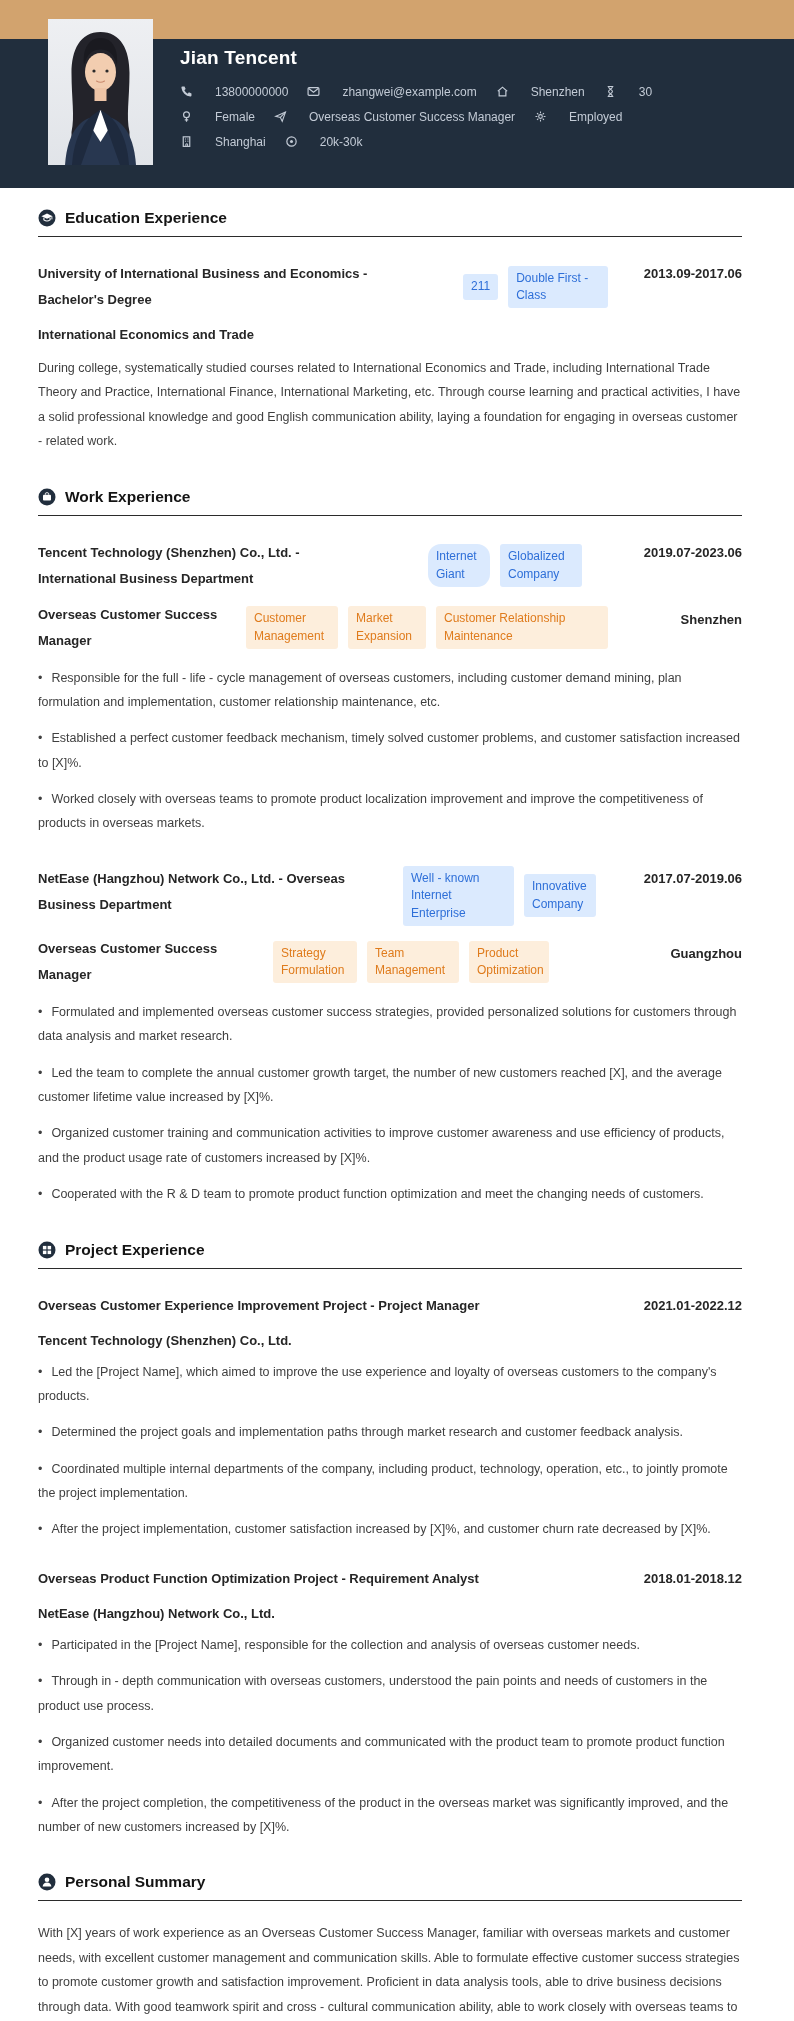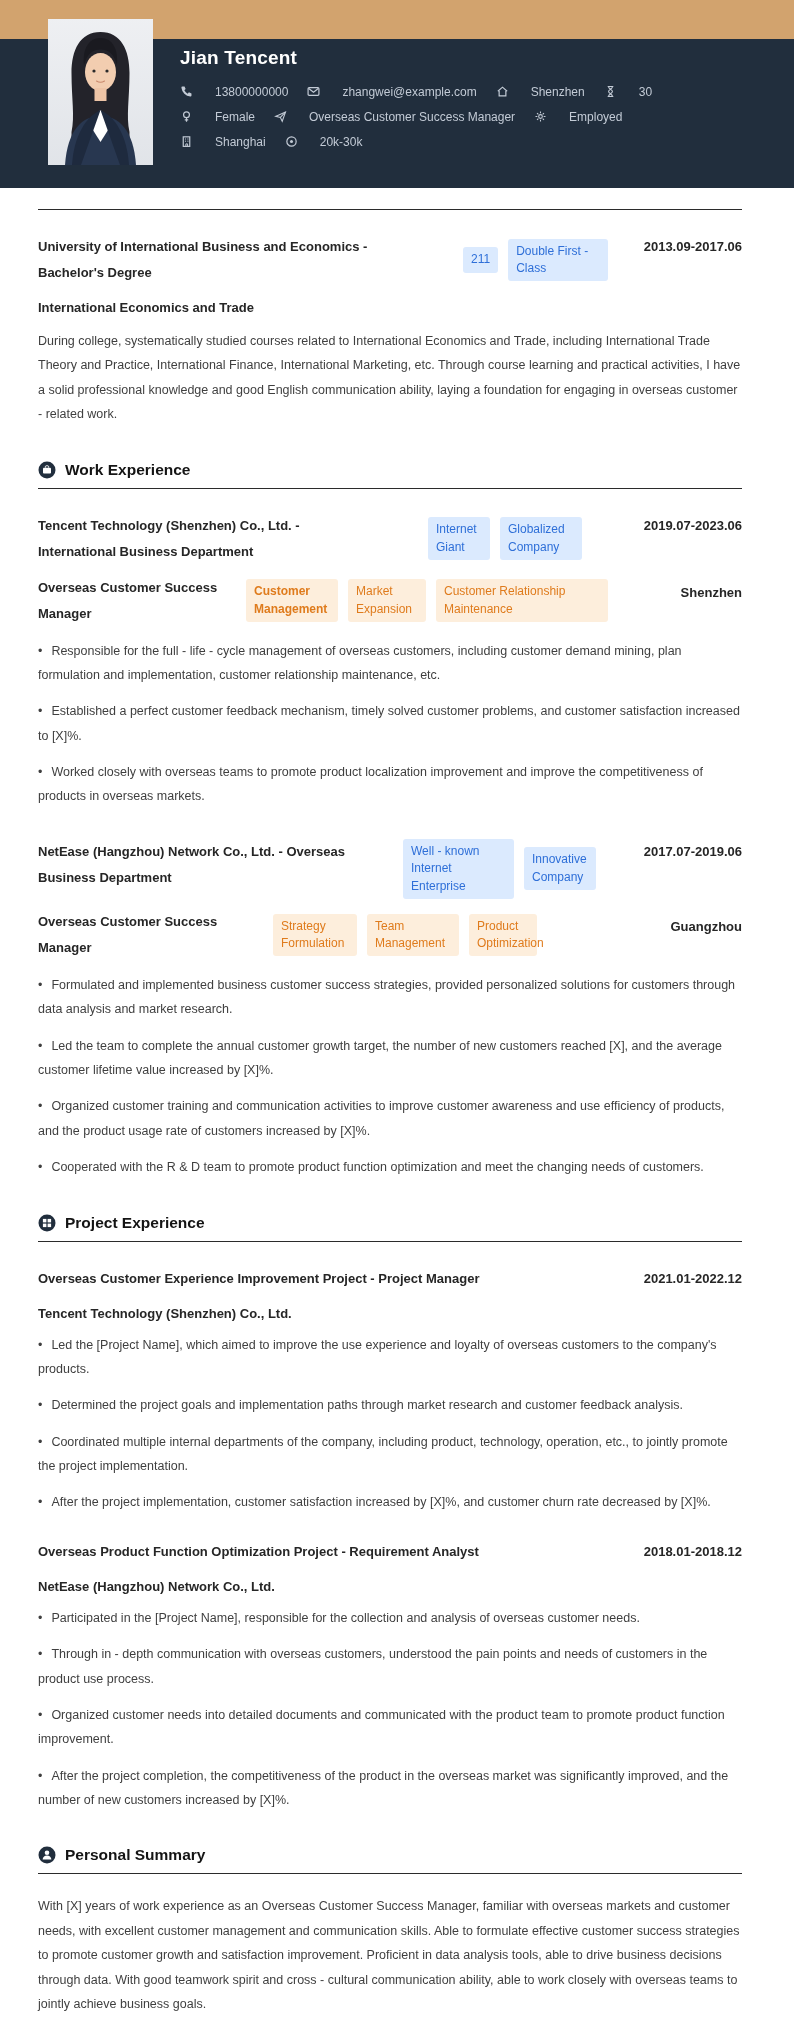--- a/index.html
+++ b/index.html
@@ -154,20 +154,29 @@
             </svg>
           <span>20k-30k</span>
         </span>
       </div>
     </div>
   </header>
 
   <main class="content">
 
     <section class="sec first">
+      <div class="sec-head">
+        <svg width="18" height="18" viewBox="0 0 18 18">
+            <circle cx="9" cy="9" r="8.5" fill="#212e3d"></circle>
+            <path d="M9 4.6 14.6 7.2 9 9.8 3.4 7.2z" fill="#fff"></path>
+            <path d="M5.9 8.7v2.2c1.9 1.4 4.3 1.4 6.2 0V8.7" stroke="#fff" stroke-width="1.1" fill="none"></path>
+            <path d="M13.9 7.6v2.8" stroke="#fff" stroke-width="0.9" fill="none"></path>
+          </svg>
+        <h2>Education Experience</h2>
+      </div>
       <div class="rule"></div>
 
       <div class="entry">
         <div class="erow">
           <div class="etitle">University of International Business and Economics - Bachelor's Degree</div>
           <div class="tags" style="padding-left:95px;">
             <span class="tag blue">211</span>
             <span class="tag blue" style="width:100px;">Double First - Class</span>
           </div>
           <div class="edate">2013.09-2017.06</div>
@@ -185,29 +194,29 @@
             <path d="M7.4 6.6V5.5c0-.4.3-.7.7-.7h1.8c.4 0 .7.3.7.7v1.1" stroke="#fff" stroke-width="1" fill="none"></path>
           </svg>
         <h2>Work Experience</h2>
       </div>
       <div class="rule"></div>
 
       <div class="entry">
         <div class="erow">
           <div class="etitle">Tencent Technology (Shenzhen) Co., Ltd. - International Business Department</div>
           <div class="tags" style="padding-left:60px;">
-            <span class="tag blue" style="width:62px;">Internet Giant</span>
+            <span class="tag blue" style="width:62px;border-radius:13px;">Internet Giant</span>
             <span class="tag blue" style="width:82px;">Globalized Company</span>
           </div>
           <div class="edate">2019.07-2023.06</div>
         </div>
         <div class="erow role-row">
           <div class="etitle role">Overseas Customer Success Manager</div>
           <div class="tags" style="padding-left:28px;">
-            <span class="tag orange" style="width:92px;font-weight:bold;">Customer Management</span>
+            <span class="tag orange" style="width:92px;">Customer Management</span>
             <span class="tag orange" style="width:78px;">Market Expansion</span>
             <span class="tag orange" style="width:172px;">Customer Relationship Maintenance</span>
           </div>
           <div class="eloc">Shenzhen</div>
         </div>
         <p class="bullet">Responsible for the full - life - cycle management of overseas customers, including customer demand mining, plan formulation and implementation, customer relationship maintenance, etc.</p>
         <p class="bullet">Established a perfect customer feedback mechanism, timely solved customer problems, and customer satisfaction increased to [X]%.</p>
         <p class="bullet">Worked closely with overseas teams to promote product localization improvement and improve the competitiveness of products in overseas markets.</p>
       </div>
 
@@ -218,25 +227,25 @@
             <span class="tag blue" style="width:111px;">Well - known Internet Enterprise</span>
             <span class="tag blue" style="width:72px;">Innovative Company</span>
           </div>
           <div class="edate">2017.07-2019.06</div>
         </div>
         <div class="erow role-row">
           <div class="etitle role">Overseas Customer Success Manager</div>
           <div class="tags" style="padding-left:55px;">
             <span class="tag orange" style="width:84px;">Strategy Formulation</span>
             <span class="tag orange" style="width:92px;">Team Management</span>
-            <span class="tag orange" style="width:68px;">Product Optimization</span>
+            <span class="tag orange" style="width:80px;">Product Optimization</span>
           </div>
           <div class="eloc">Guangzhou</div>
         </div>
-        <p class="bullet">Formulated and implemented business customer success strategies, provided personalized solutions for customers through data analysis and market research.</p>
+        <p class="bullet">Formulated and implemented overseas customer success strategies, provided personalized solutions for customers through data analysis and market research.</p>
         <p class="bullet">Led the team to complete the annual customer growth target, the number of new customers reached [X], and the average customer lifetime value increased by [X]%.</p>
         <p class="bullet">Organized customer training and communication activities to improve customer awareness and use efficiency of products, and the product usage rate of customers increased by [X]%.</p>
         <p class="bullet">Cooperated with the R &amp; D team to promote product function optimization and meet the changing needs of customers.</p>
       </div>
     </section>
 
     <section class="sec">
       <div class="sec-head">
         <svg width="18" height="18" viewBox="0 0 18 18">
             <circle cx="9" cy="9" r="8.5" fill="#212e3d"></circle>

